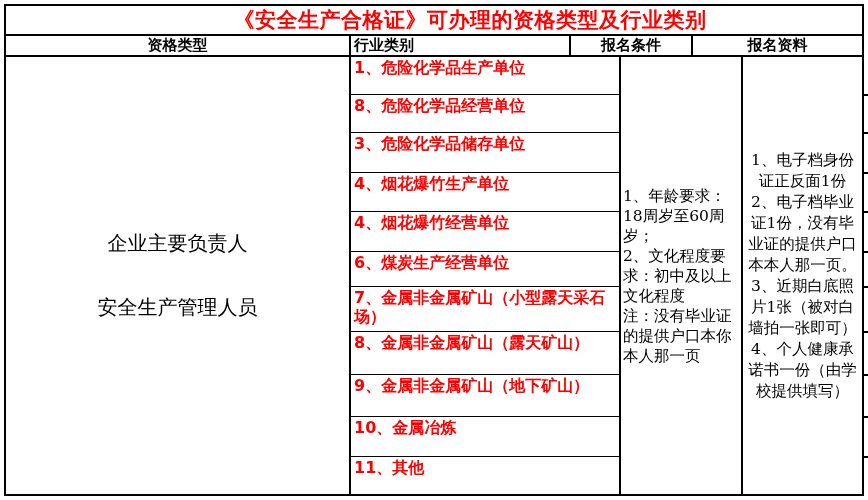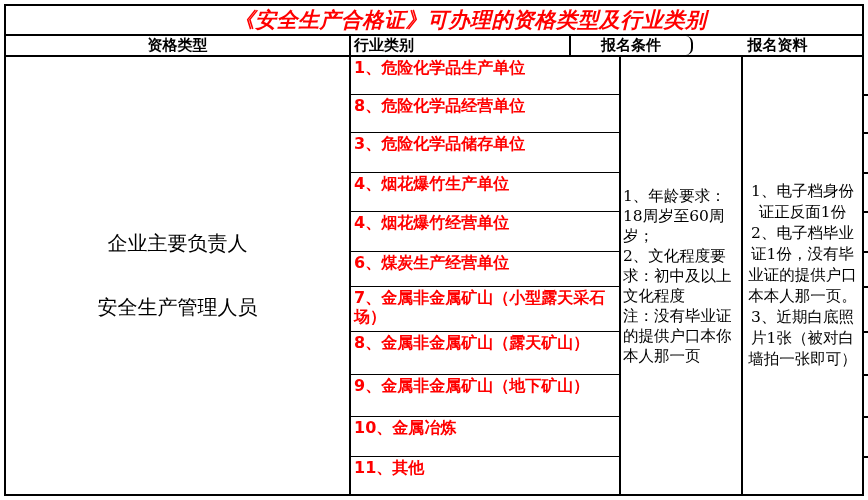--- a/index.html
+++ b/index.html
@@ -8,34 +8,34 @@
     overflow:hidden;color:var(--text,#000);
     font-family:"DejaVu Sans","Liberation Sans",sans-serif;
   }
   .table{
     position:absolute;left:4px;top:4px;width:860px;height:492px;
     box-sizing:border-box;border:2px solid var(--border,#000);
     display:flex;flex-direction:column;background:var(--background,#fff);
   }
   .title-row{
     flex:0 0 29px;box-sizing:border-box;border-bottom:2px solid var(--border,#000);
-    display:flex;align-items:center;justify-content:center;padding-left:72px;font-style:italic;
+    display:flex;align-items:center;justify-content:center;padding-left:72px;
   }
   .title{
     font-family:"DejaVu Serif","Liberation Serif",serif;font-weight:bold;
     font-size:21px;color:var(--title-red,#f00);white-space:nowrap;letter-spacing:0.5px;
   }
   .header-row{flex:0 0 20px;box-sizing:border-box;border-bottom:2px solid var(--border,#000);display:flex;font-family:Liberation Serif, serif;}
   .hcell{
     box-sizing:border-box;font-weight:bold;font-size:15px;
     display:flex;align-items:center;justify-content:center;overflow:hidden;
   }
   .hc1{width:345px;border-right:2px solid var(--border,#000);}
   .hc2{width:220px;border-right:2px solid var(--border,#000);justify-content:flex-start;padding-left:3px;}
-  .hc3{width:122px;border-right:2px solid var(--border,#000);border-radius:7px;}
+  .hc3{width:122px;border-right:2px solid var(--border,#000);}
   .hc4{flex:1;}
   .body{flex:1;display:flex;min-height:0;}
   .col{box-sizing:border-box;height:100%;overflow:hidden;}
   .col1{
     width:345px;border-right:2px solid var(--border,#000);
     display:flex;flex-direction:column;align-items:center;justify-content:center;gap:37px;
     font-family:"DejaVu Serif","Liberation Serif",serif;font-size:20px;
   }
   .col2{width:270px;border-right:2px solid var(--border,#000);display:flex;flex-direction:column;}
   .irow{
@@ -98,20 +98,21 @@
       <div class="col col3">
         <div>1、年龄要求：18周岁至60周岁；</div>
         <div>2、文化程度要求：初中及以上文化程度</div>
         <div>注：没有毕业证的提供户口本你本人那一页</div>
       </div>
 
       <div class="col col4">
         <div>1、电子档身份证正反面1份</div>
         <div>2、电子档毕业证1份，没有毕业证的提供户口本本人那一页。</div>
         <div>3、近期白底照片1张（被对白墙拍一张即可）</div>
+        <div>4、个人健康承诺书一份（由学校提供填写）</div>
       </div>
 
     </div>
   </div>
 <div class="tick" style="top: 94px;"></div>
     <div class="tick" style="top: 132px;"></div>
     <div class="tick" style="top: 172px;"></div>
     <div class="tick" style="top: 211px;"></div>
     <div class="tick" style="top: 251px;"></div>
     <div class="tick" style="top: 286px;"></div>

